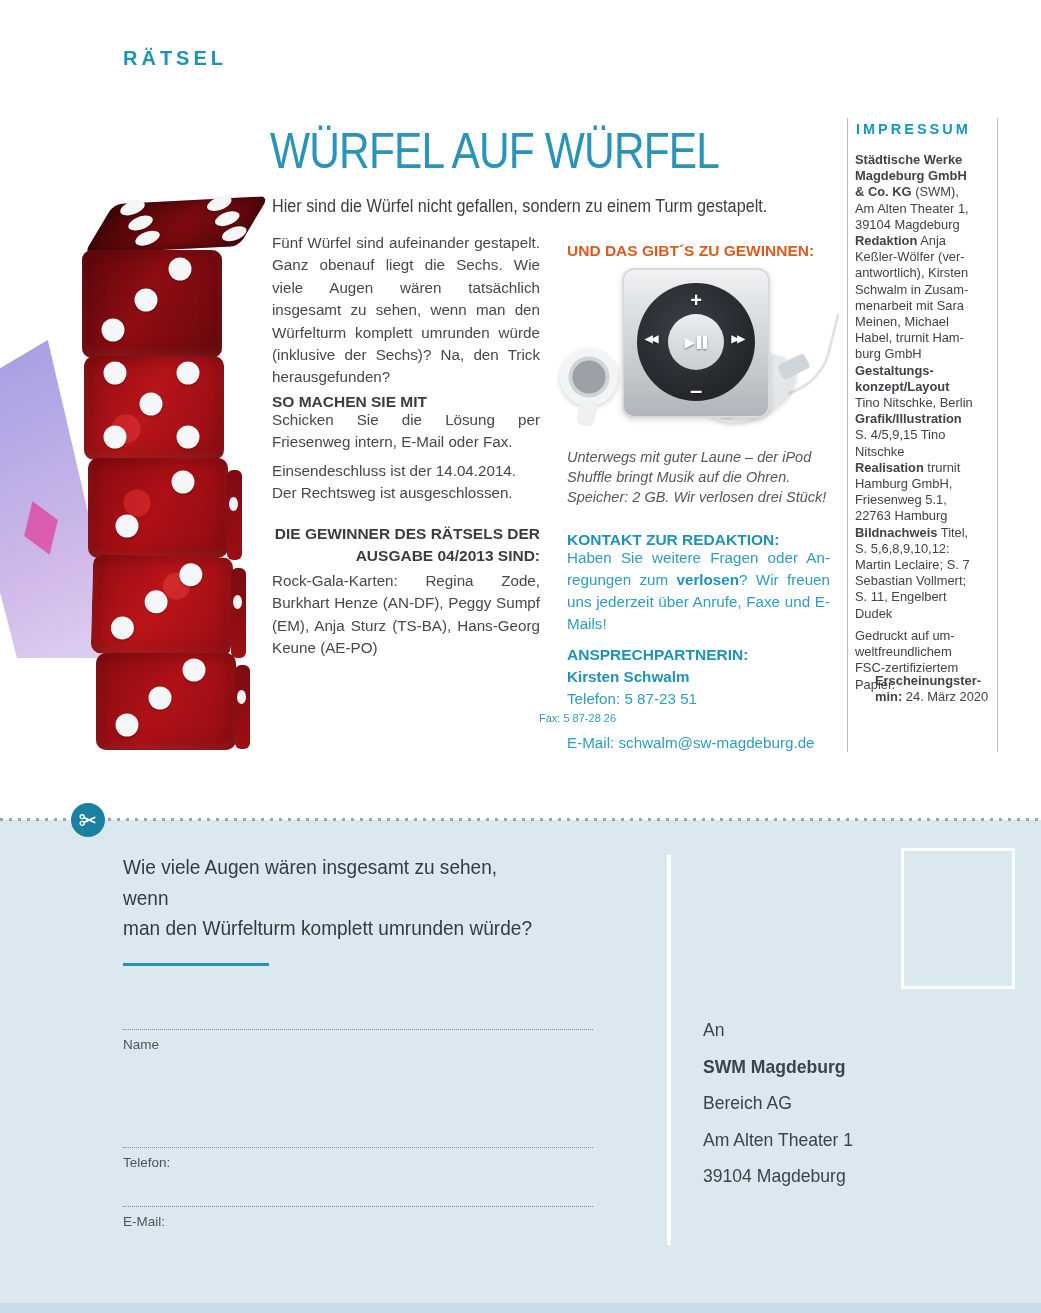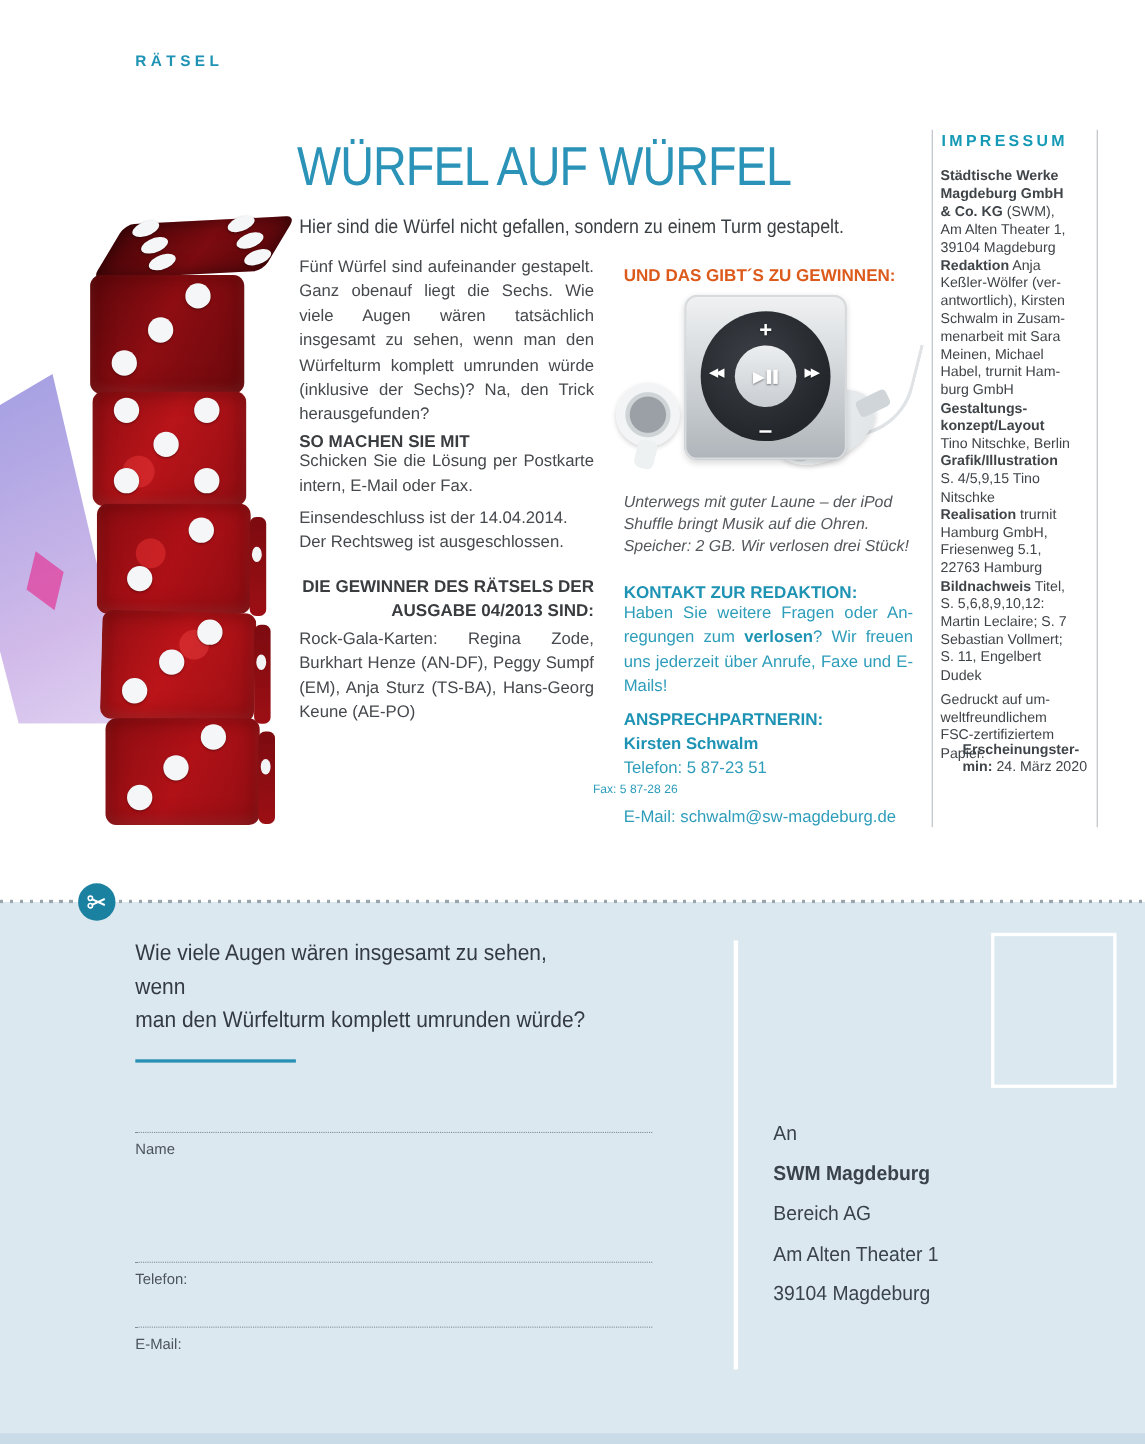--- a/index.html
+++ b/index.html
@@ -1,21 +1,21 @@
 <!DOCTYPE html>
 <html><head>
 <meta charset="utf-8">
 <style>
   html,body{margin:0;padding:0;background:#fff;}
   .page{position:relative;width:1041px;height:1313px;background:#ffffff;
         font-family:"Liberation Sans",sans-serif;overflow:hidden;color:#45484c;}
   .abs{position:absolute;}
 
   
-  .section-label{left:123px;top:47px;font-size:14px;font-weight:700;letter-spacing:4px;color:#1f93b4;}
+  .section-label{left:123px;top:47px;font-size:20px;font-weight:700;letter-spacing:4px;color:#1f93b4;}
   .headline{left:270px;top:122px;margin:0;font-size:50px;font-weight:400;color:#2a93b7;
             transform:scaleX(.85);transform-origin:0 0;letter-spacing:-1px;white-space:nowrap;}
   .subtitle{left:272px;top:196px;font-size:18px;color:#3b4045;transform:scaleX(.9);
             transform-origin:0 0;white-space:nowrap;}
 
   
   .dice-photo{left:0;top:98px;width:250px;height:558px;}
   .dice-shadow{position:absolute;left:-6px;top:242px;width:128px;height:318px;
       background:linear-gradient(155deg,rgba(96,88,205,.58),rgba(146,92,204,.42) 70%,rgba(150,100,210,.30));
       clip-path:polygon(0 10%,42% 0,100% 100%,18% 100%,0 72%);}
@@ -167,21 +167,21 @@
     <div class="die-side s4">
         <i></i>
       </div>
     <div class="die-side s5">
         <i></i>
       </div>
   </div>
 
   <p class="abs colblock just" style="left:272px;top:232px;margin:0;">Fünf Würfel sind aufeinander gestapelt. Ganz obenauf liegt die Sechs. Wie viele Augen wären tatsächlich insgesamt zu sehen, wenn man den Würfelturm kom­plett umrunden würde (inklusive der Sechs)? Na, den Trick herausgefunden?</p>
   <div class="abs h-dark" style="left:272px;top:393px;">SO MACHEN SIE MIT</div>
-  <p class="abs colblock just" style="left:272px;top:409px;margin:0;">Schicken Sie die Lösung per Postkarte intern, E-Mail oder Fax.</p>
+  <p class="abs colblock just" style="left:272px;top:409px;margin:0;">Schicken Sie die Lösung per Friesenweg intern, E-Mail oder Fax.</p>
   <div class="abs colblock" style="left:272px;top:460px;">Einsendeschluss ist der 14.04.2014.</div>
   <div class="abs colblock" style="left:272px;top:482px;">Der Rechtsweg ist ausgeschlossen.</div>
   <div class="abs h-dark colblock" style="left:272px;top:523px;line-height:22px;">DIE GEWINNER DES RÄTSELS DER AUSGABE 04/2013 SIND:</div>
   <p class="abs colblock just" style="left:272px;top:570px;margin:0;">Rock-Gala-Karten: Regina Zode, Burkhart Henze (AN-DF), Peggy Sumpf (EM), Anja Sturz (TS-BA), Hans-Georg Keune (AE-PO)</p>
 
   <div class="abs h-orange" style="left:567px;top:242px;">UND DAS GIBT´S ZU GEWINNEN:</div>
 
   <div class="abs ipod-photo">
     <div class="bud-l"></div>
     <div class="wire"></div>

